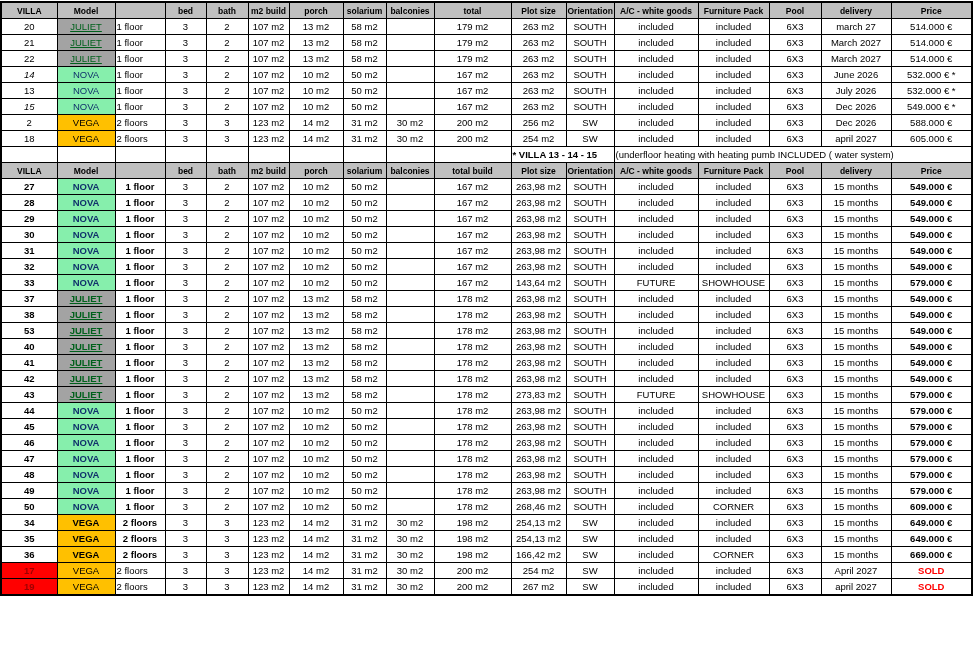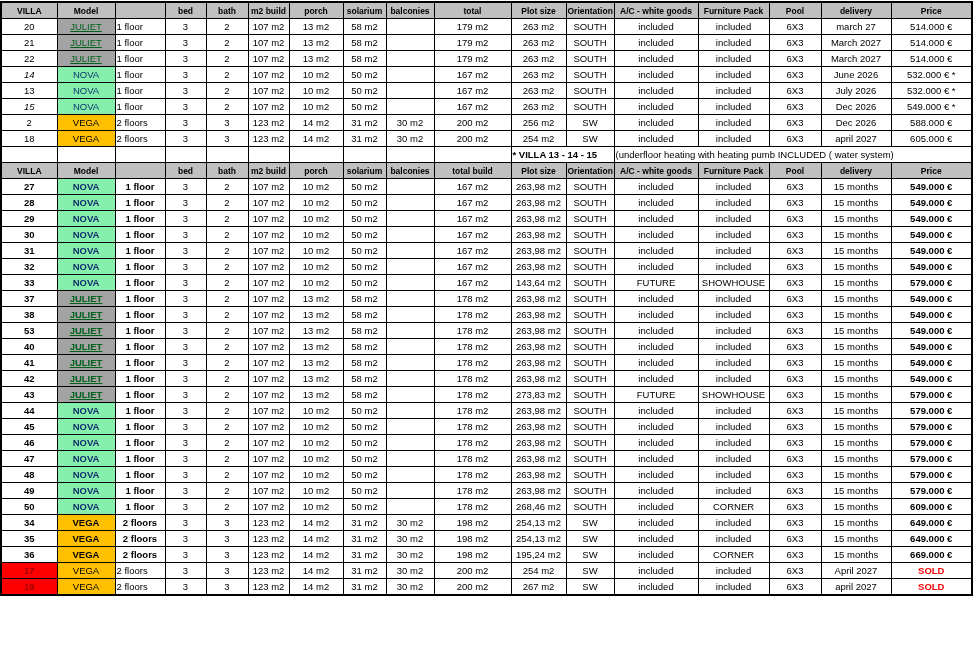--- a/index.html
+++ b/index.html
@@ -687,21 +687,21 @@
         <td class="bold">36</td>
         <td class="model-gold bold">VEGA</td>
         <td class="bold">2 floors</td>
         <td>3</td>
         <td>3</td>
         <td>123 m2</td>
         <td>14 m2</td>
         <td>31 m2</td>
         <td>30 m2</td>
         <td>198 m2</td>
-        <td>195,24 m2</td>
+        <td>166,42 m2</td>
         <td>SW</td>
         <td>included</td>
         <td>CORNER</td>
         <td>6X3</td>
         <td>15 months</td>
         <td class="bold">669.000 €</td>
       </tr>
       <tr>
         <td class="villa-sold">17</td>
         <td class="model-gold">VEGA</td>

